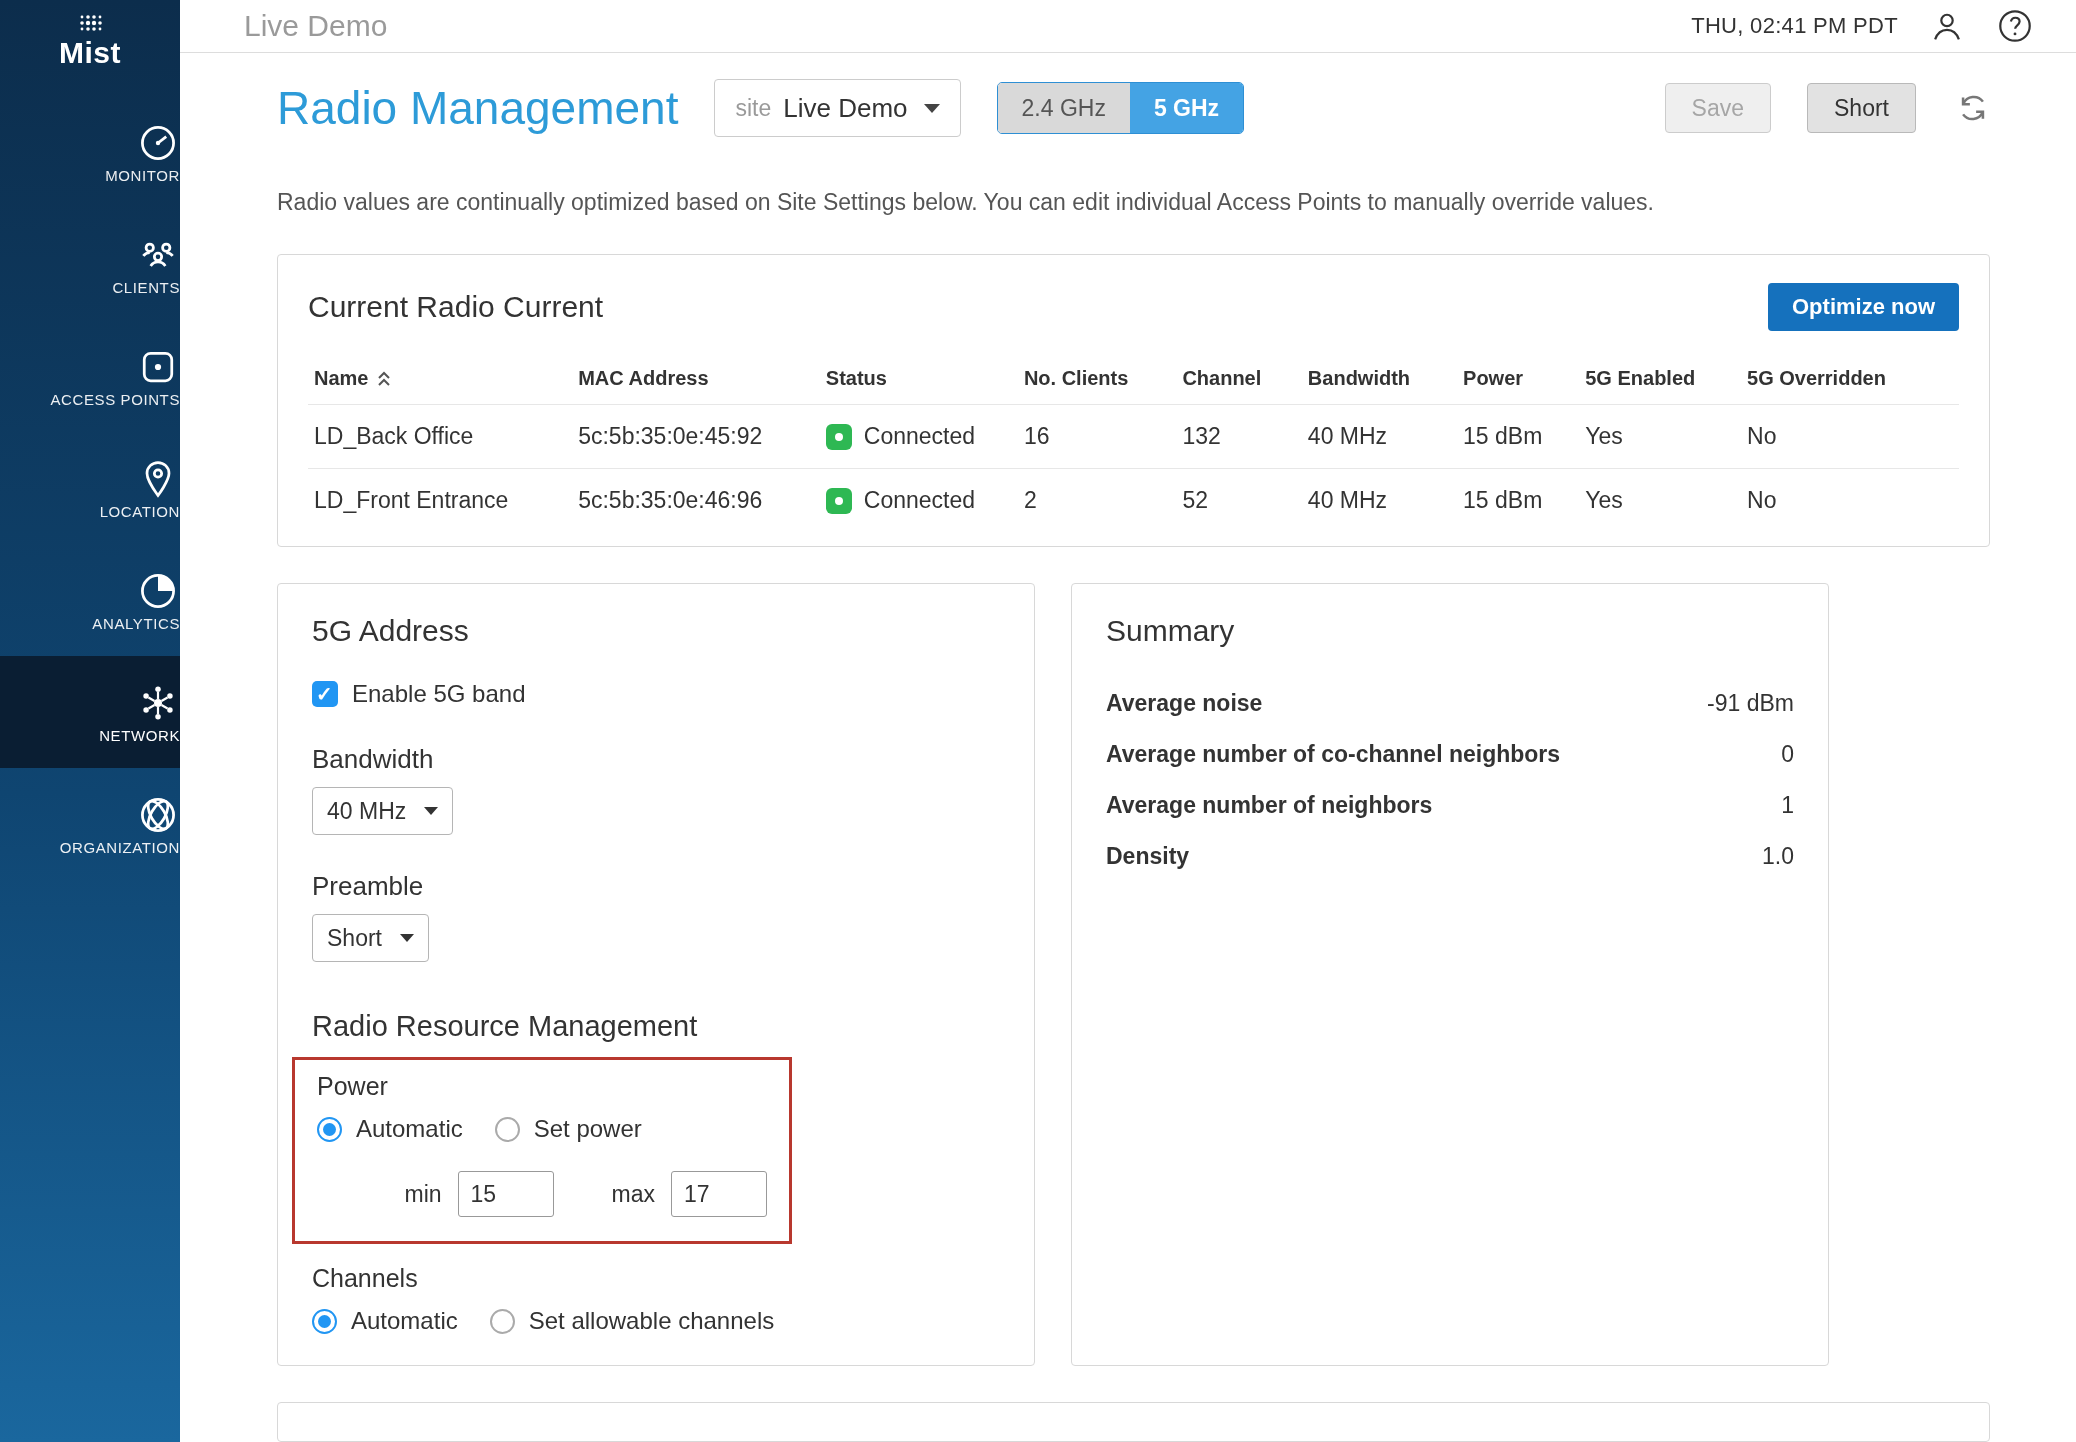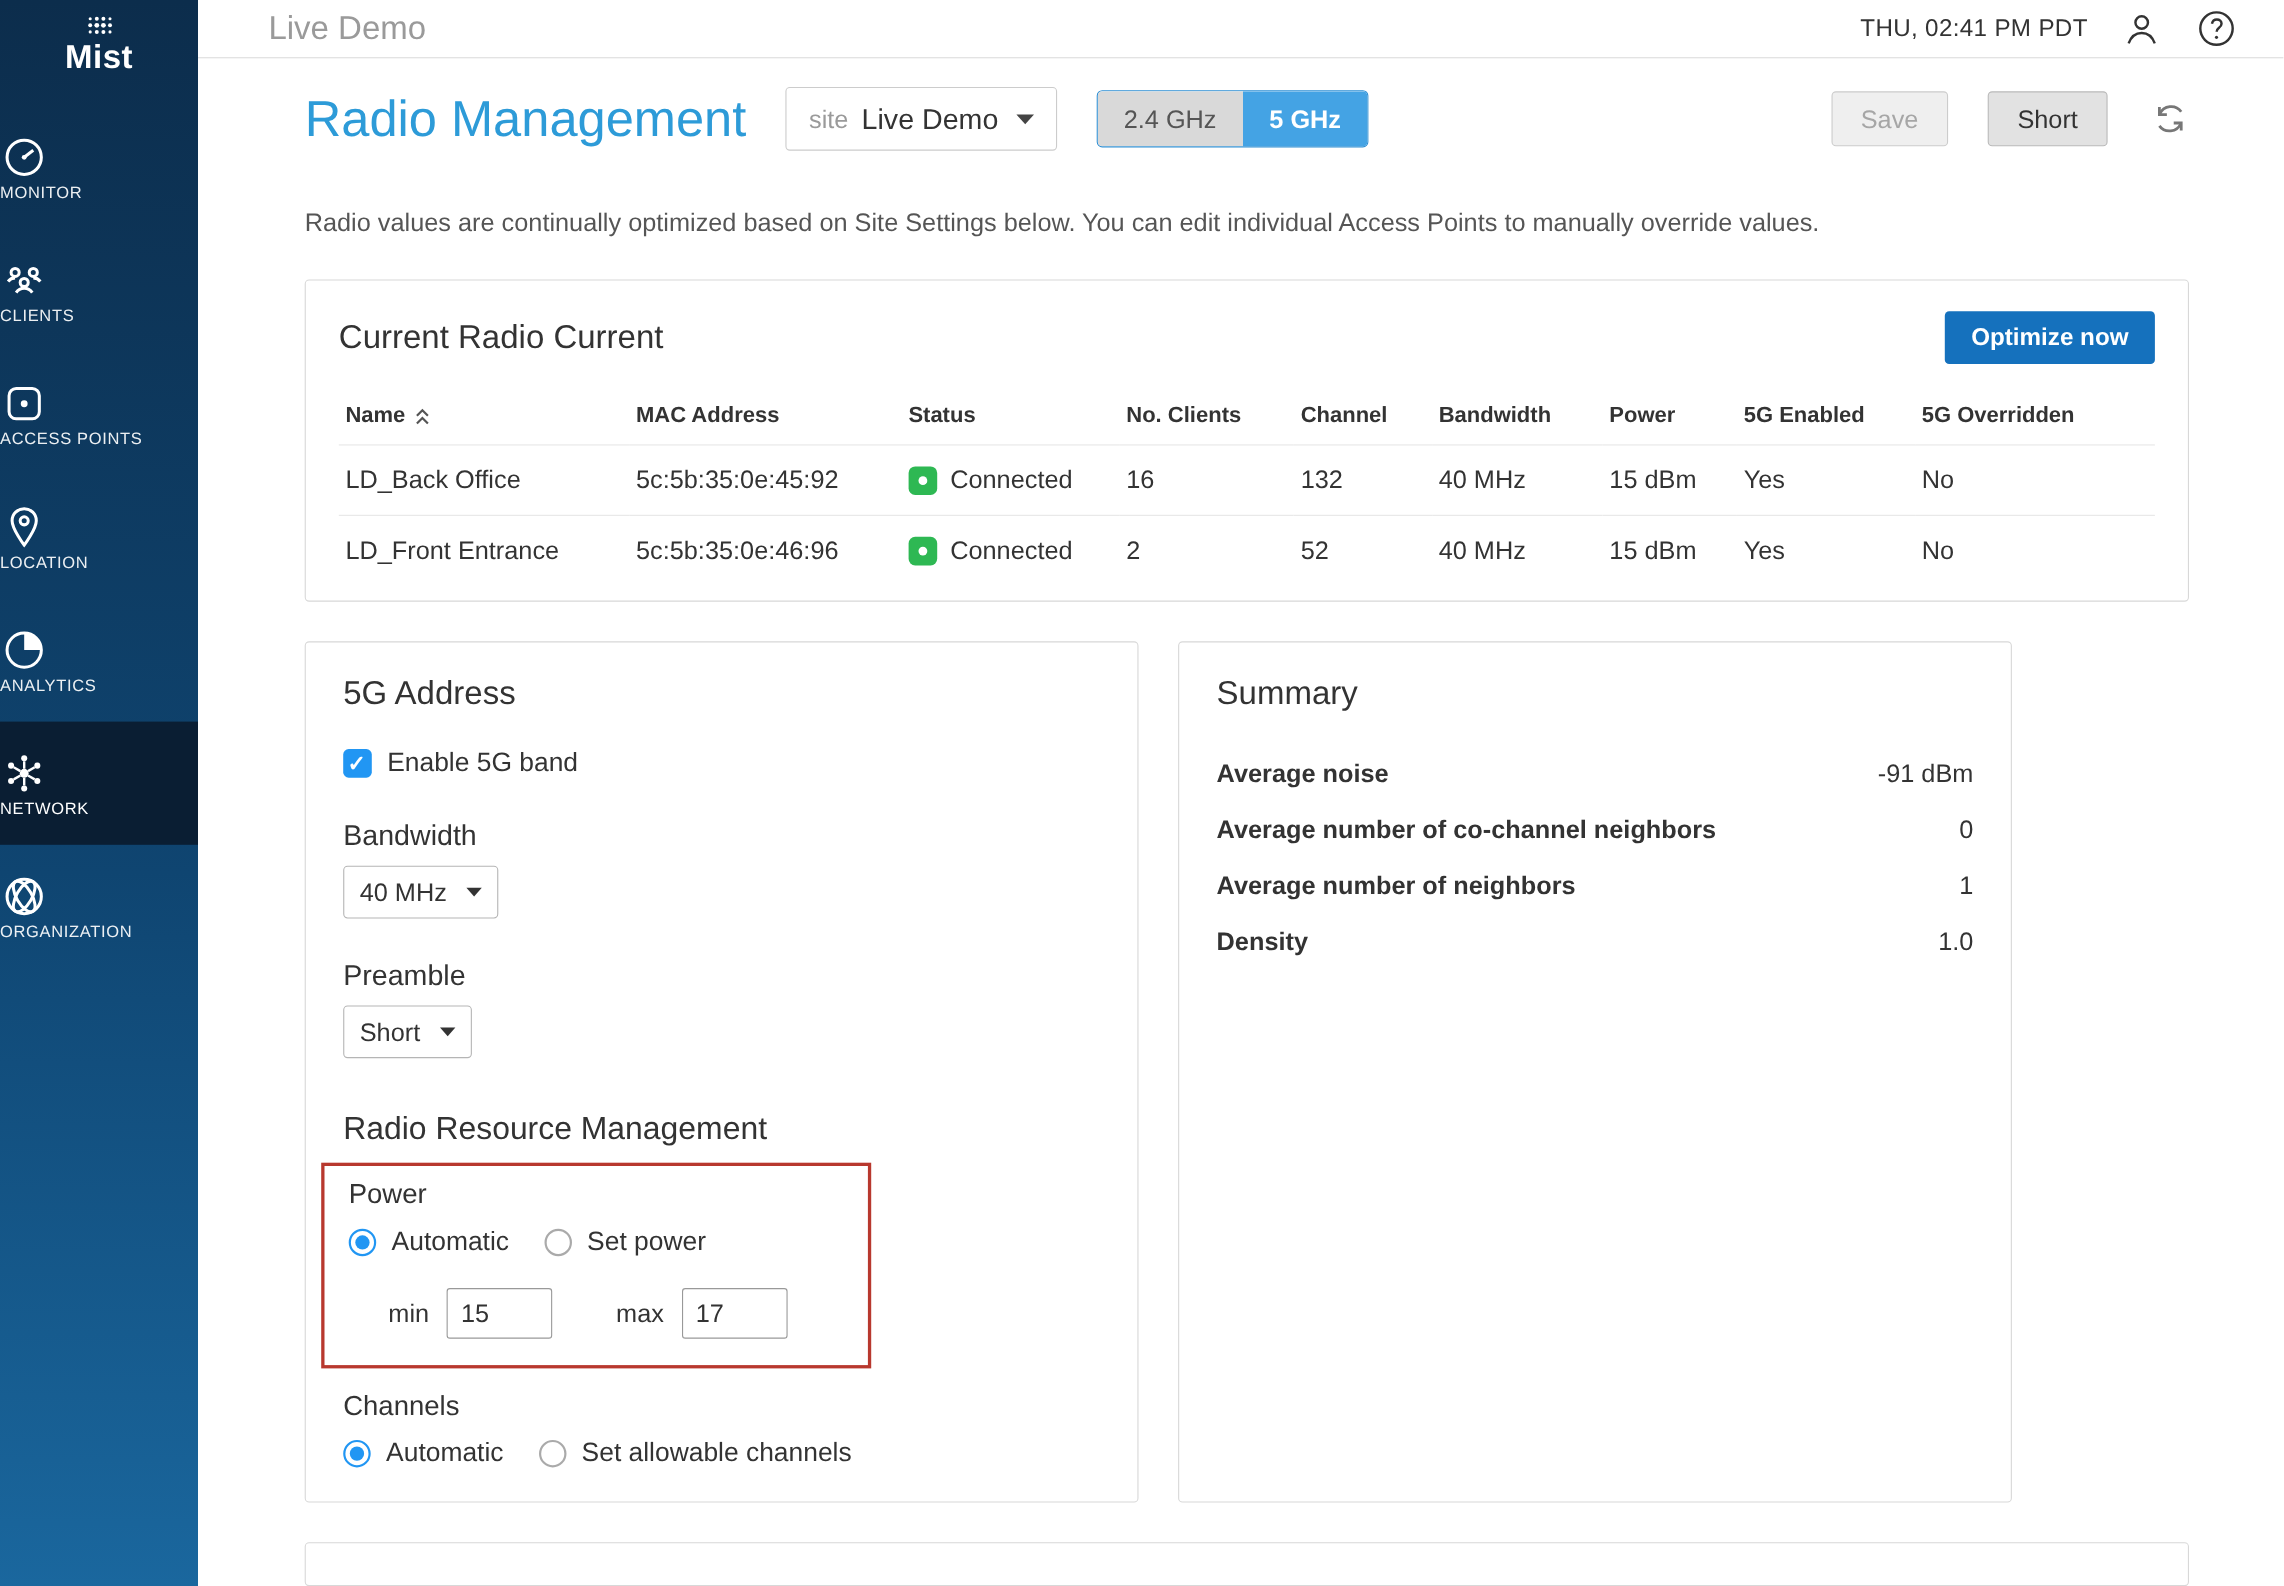--- a/index.html
+++ b/index.html
@@ -7,21 +7,21 @@
   body { font-family: "Liberation Sans", sans-serif; background: #fff; color: #333; }
   .app { display: flex; width: 2076px; height: 1442px; }
 
   
   .sidebar { width: 180px; flex: 0 0 180px; height: 100%;
     background: linear-gradient(180deg, #0c2d4c 0%, #0f4571 55%, #1a679e 100%);
     display: flex; flex-direction: column; align-items: stretch; }
   .logo { display: flex; flex-direction: column; align-items: center; padding: 14px 0 10px; }
   .logo-text { color: #fff; font-size: 30px; font-weight: 700; letter-spacing: .5px; margin-top: 2px; }
   .nav { display: flex; flex-direction: column; margin-top: 16px; }
-  .nav-item { height: 112px; display: flex; flex-direction: column; align-items: flex-start; justify-content: center; gap: 2px; cursor: pointer; }
+  .nav-item { height: 112px; display: flex; flex-direction: column; align-items: flex-end; justify-content: center; gap: 2px; cursor: pointer; }
   .nav-item .label { color: rgba(255,255,255,.92); font-size: 15px; letter-spacing: .6px; text-align: center; }
   .nav-item.active { background: #0a1e33; }
   .nav-item.active .label { color: #fff; }
   .nav-icon { width: 44px; height: 44px; display: block; }
 
   
   .main { flex: 1 1 auto; display: flex; flex-direction: column; }
   .topbar { height: 78px; border-bottom: 1px solid #ddd; display: flex; align-items: center; padding: 0 42px 0 64px; }
   .topbar-site { color: #9a9a9a; font-size: 30px; }
   .topbar-right { margin-left: auto; display: flex; align-items: center; gap: 30px; }
@@ -82,21 +82,21 @@
   .rrm-title { font-size: 29px; font-weight: 400; color: #333; margin-top: 48px; }
 
   .annotation-box { border: 3px solid #b8382e; margin-top: 14px; margin-left: -20px; padding: 12px 22px 24px 22px; width: 500px; }
   .sub-label { font-size: 25px; color: #333; }
   .radio-row { display: flex; align-items: center; gap: 14px; margin-top: 14px; }
   .radio { width: 25px; height: 25px; border-radius: 50%; position: relative; flex: 0 0 25px; cursor: pointer; }
   .radio.selected { border: 2px solid #2196f3; background: #fff; }
   .radio.selected::after { content: ""; position: absolute; left: 4px; top: 4px; width: 13px; height: 13px; border-radius: 50%; background: #2196f3; }
   .radio.unselected { border: 2px solid #aaa; background: #fff; }
   .radio-label { font-size: 24px; color: #333; margin-right: 18px; }
-  .minmax-row { display: flex; align-items: center; gap: 16px; margin-top: 28px; padding-left: 36px; }
+  .minmax-row { display: flex; align-items: center; gap: 16px; margin-top: 28px; padding-left: 36px; justify-content: flex-end; }
   .mm-label { font-size: 23px; color: #333; }
   .mm-input { width: 96px; height: 46px; border: 1px solid #999; border-radius: 3px; font-size: 23px; font-family: Liberation Sans, sans-serif; padding: 0 12px; color: #333; }
   .mm-gap { width: 26px; }
 
   .channels-label { font-size: 25px; color: #333; margin-top: 20px; }
 
   .summary-rows { margin-top: 30px; }
   .summary-row { display: flex; align-items: baseline; justify-content: space-between; padding: 12px 0; }
   .summary-label { font-size: 23px; font-weight: 700; color: #333; }
   .summary-value { font-size: 23px; color: #333; }

